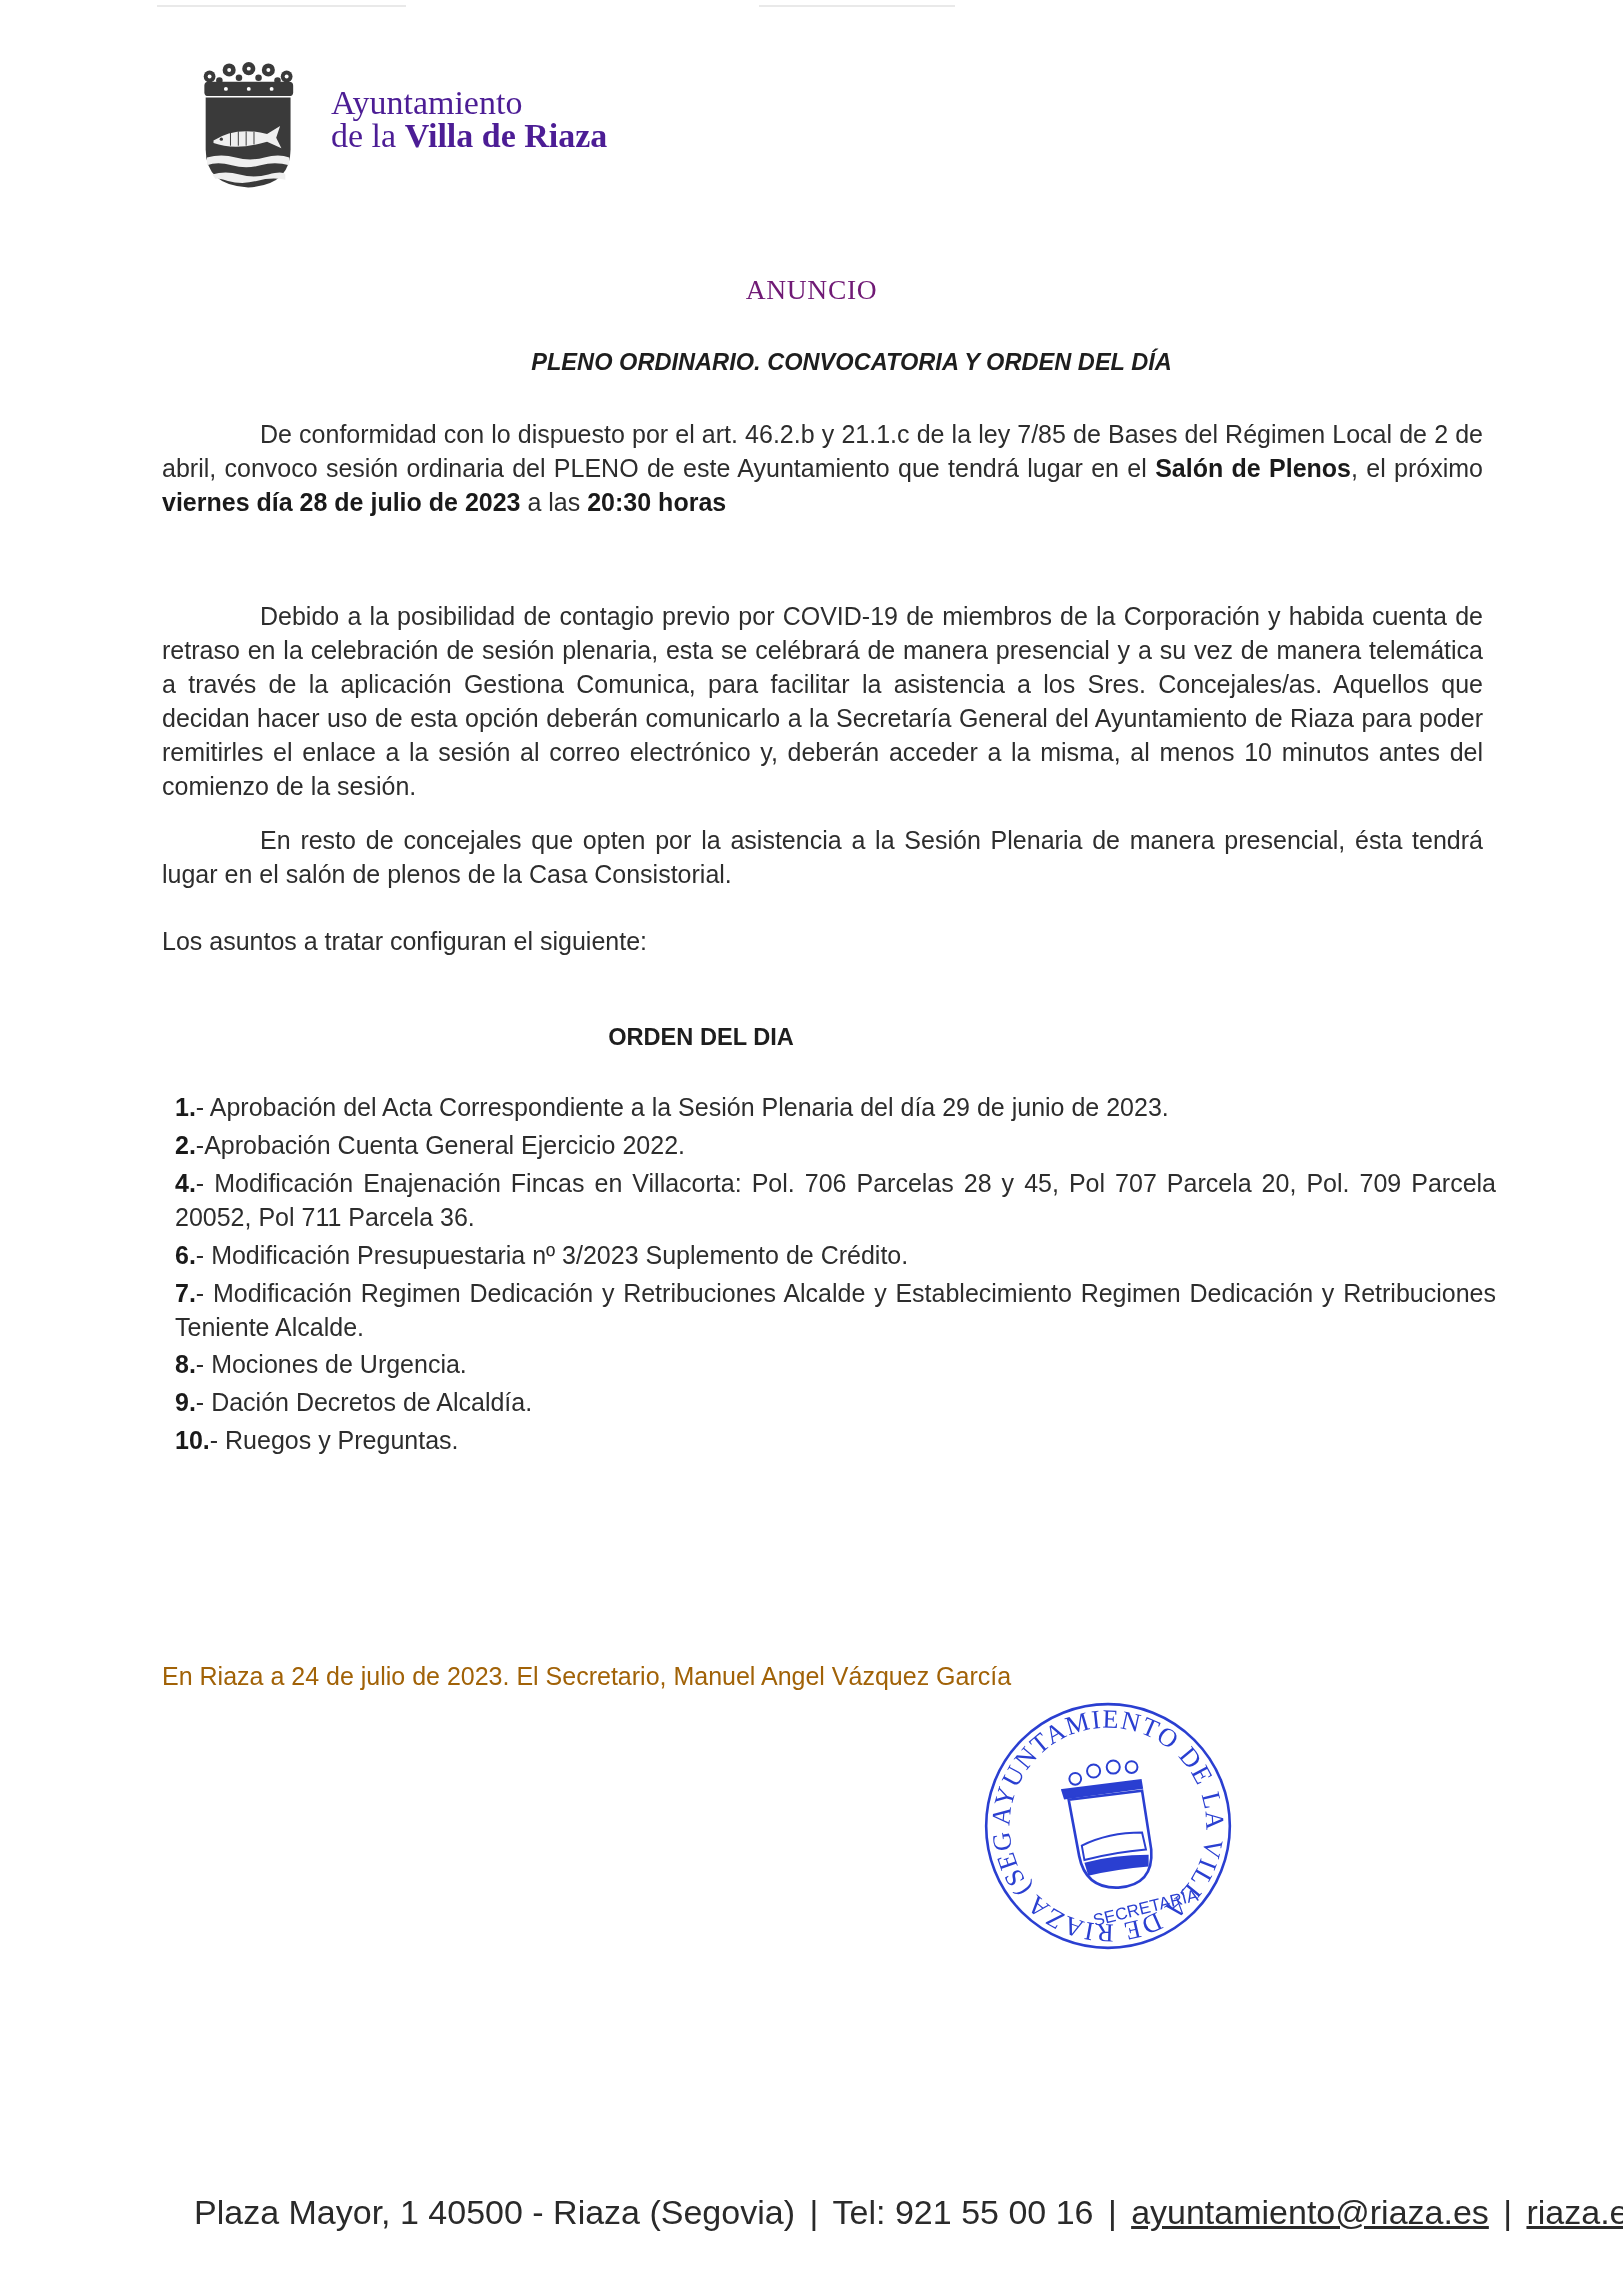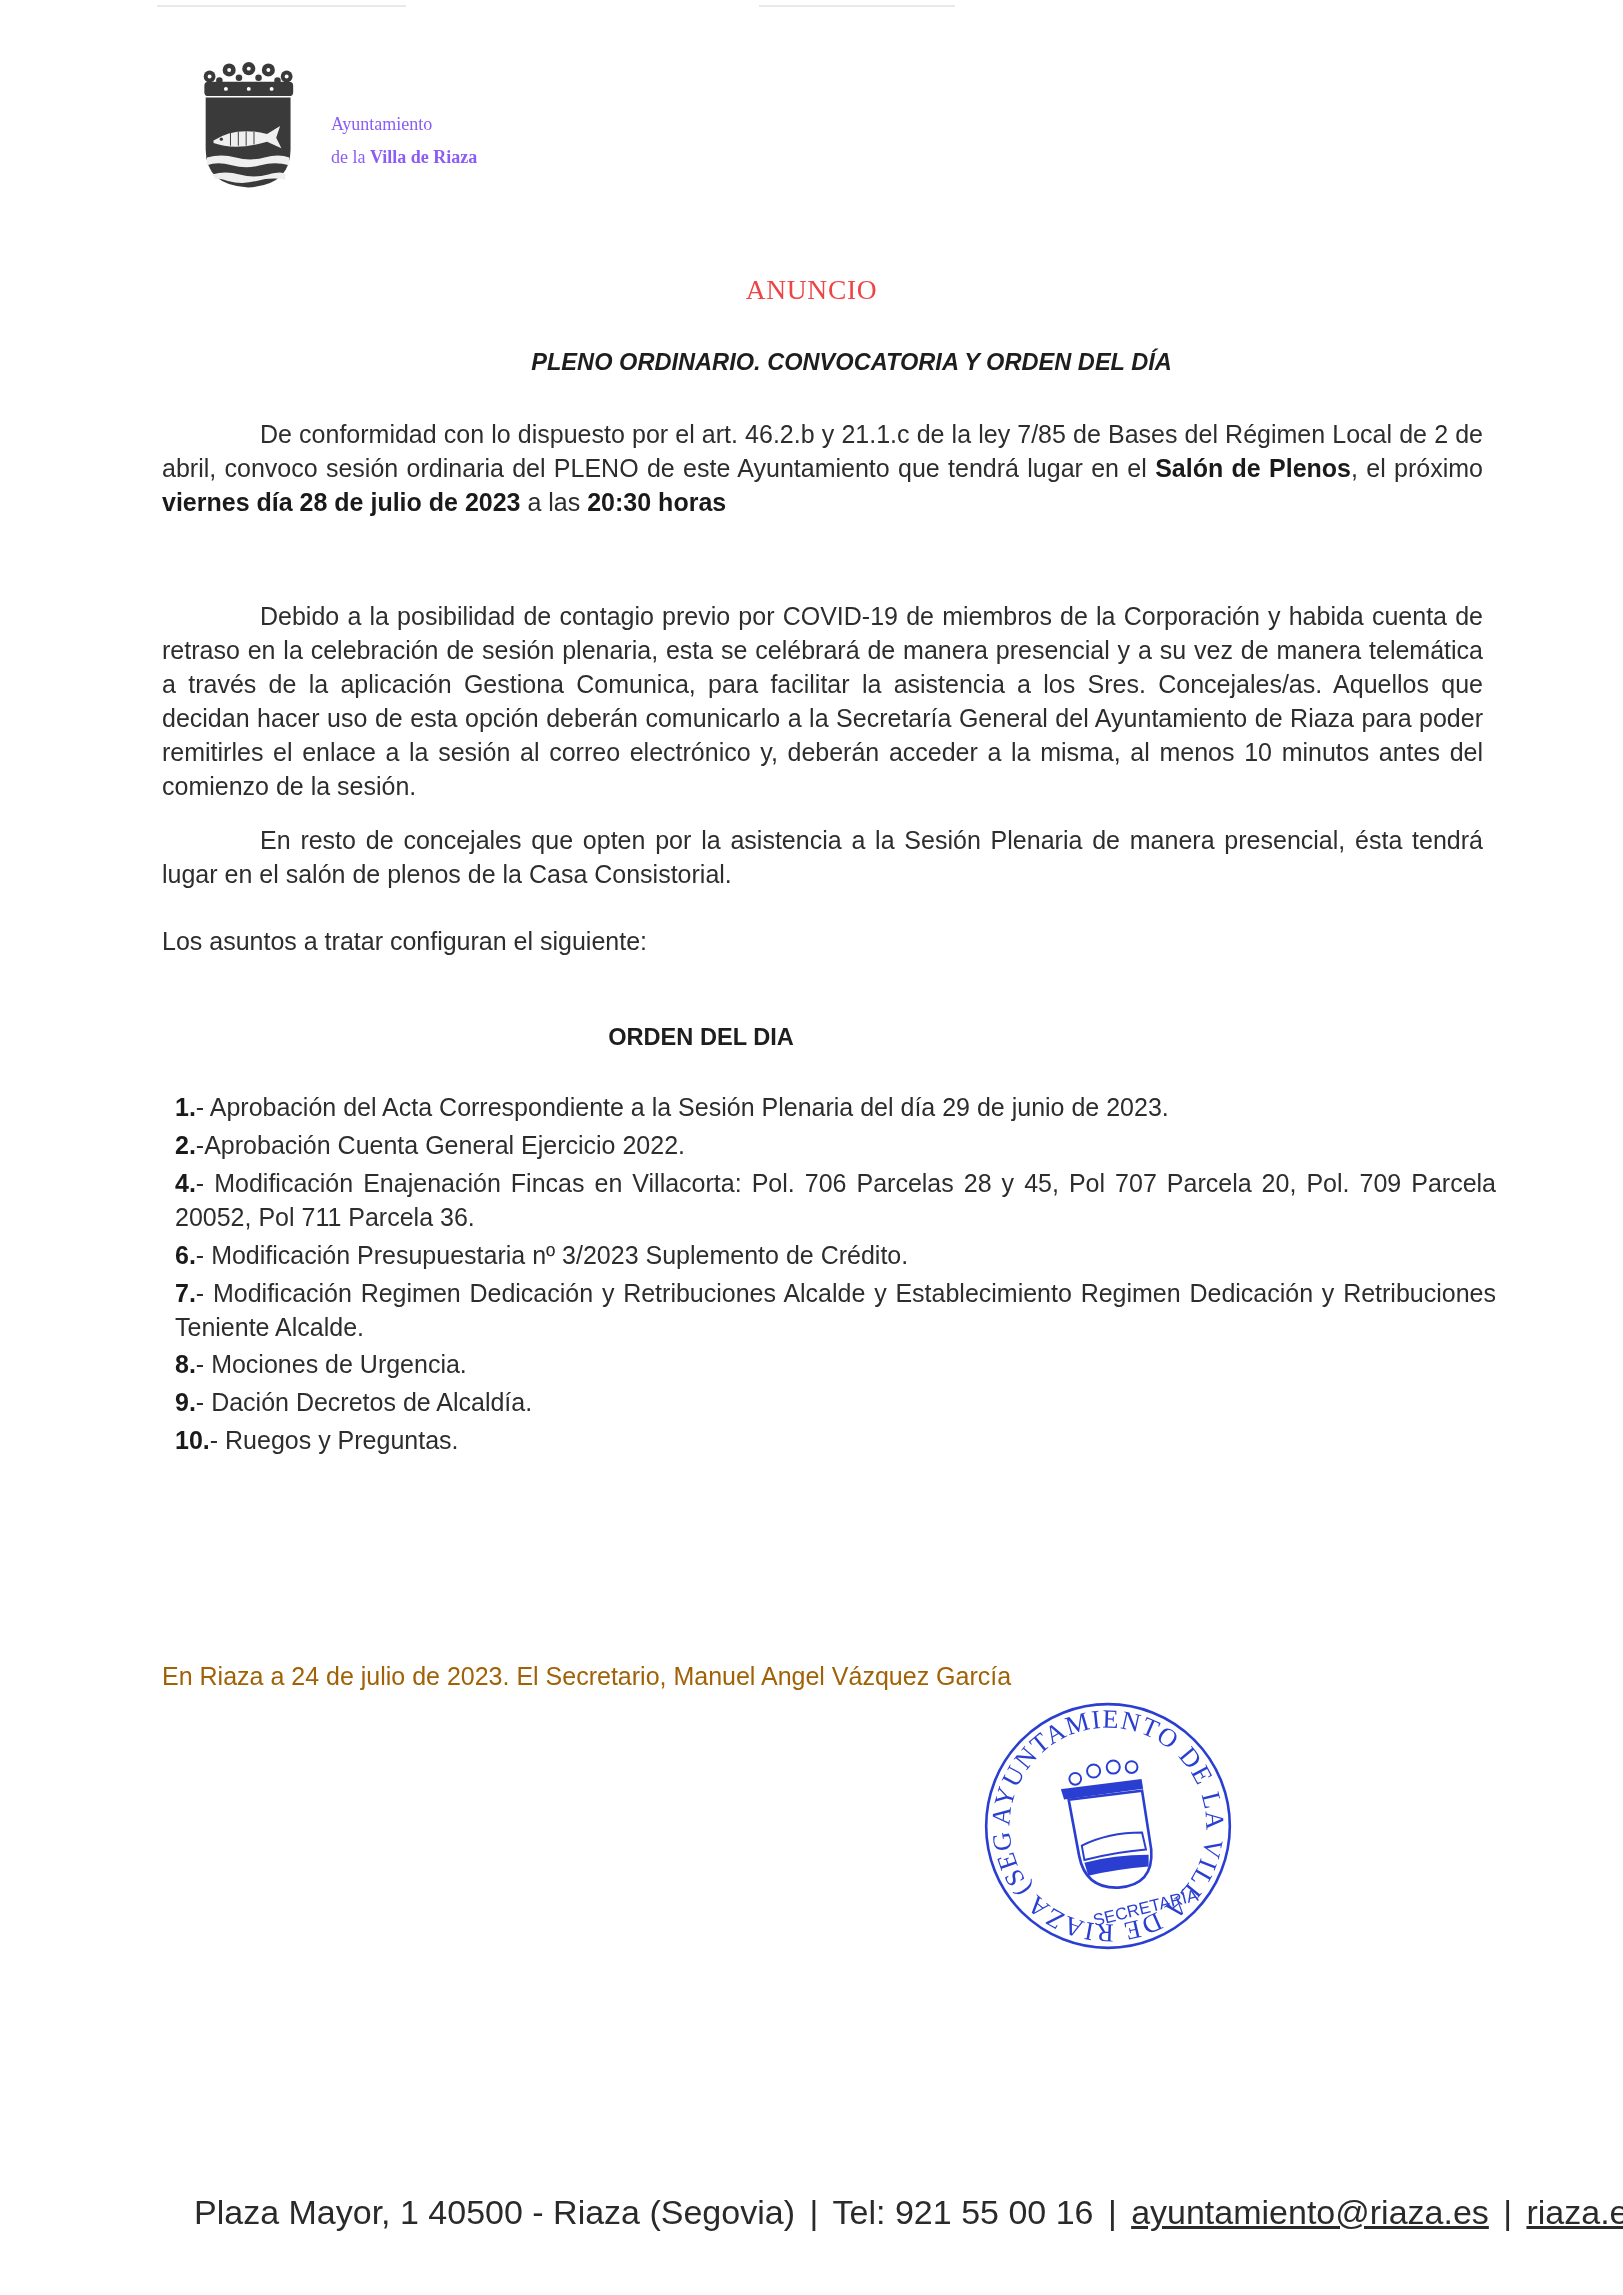--- a/index.html
+++ b/index.html
@@ -3,24 +3,24 @@
 <meta charset="utf-8">
 <style>
   html, body { margin: 0; padding: 0; background: #ffffff; }
   body { width: 1623px; height: 2295px; position: relative; overflow: hidden; color: #2b2b2b; }
   .sans { font-family: "Liberation Sans", "DejaVu Sans", sans-serif; }
   .serif { font-family: "Liberation Serif", "DejaVu Serif", serif; }
 
   
   .letterhead { position: absolute; left: 190px; top: 58px; width: 589px; height: 131px; }
   .crest { position: absolute; left: 0; top: 0; width: 111px; height: 131px; }
-  .org-name { position: absolute; left: 141px; top: 27.5px; font-size: 18px; line-height: 33px; color: #8b5cf6; margin-top: 22px; }
+  .org-name { position: absolute; left: 141px; top: 27.5px; font-size: 34px; line-height: 33px; color: #4c1d95; }
   .org-name .bold { font-weight: bold; }
 
-  .title-anuncio { position: absolute; left: 0; width: 1623px; top: 274px; text-align: center; font-size: 27.5px; letter-spacing: 0.7px; color: #ef4444; }
+  .title-anuncio { position: absolute; left: 0; width: 1623px; top: 274px; text-align: center; font-size: 27.5px; letter-spacing: 0.7px; color: #701a75; }
   .subtitle { position: absolute; left: 0; width: 1623px; top: 349px; text-align: center; font-size: 23.6px; font-weight: bold; font-style: italic; color: #1e1e1e; padding-left: 40px; }
 
   .para { position: absolute; left: 162px; width: 1321px; font-size: 25px; line-height: 34px; text-align: justify; color: #2d2d2d; }
   .para .indent { display: inline-block; width: 98px; }
   .para b { color: #1a1a1a; }
 
   .p1 { top: 417px; }
   .p2 { top: 552px; margin-top: 47px; }
   .p3 { top: 823px; }
   .p4 { top: 924px; }

